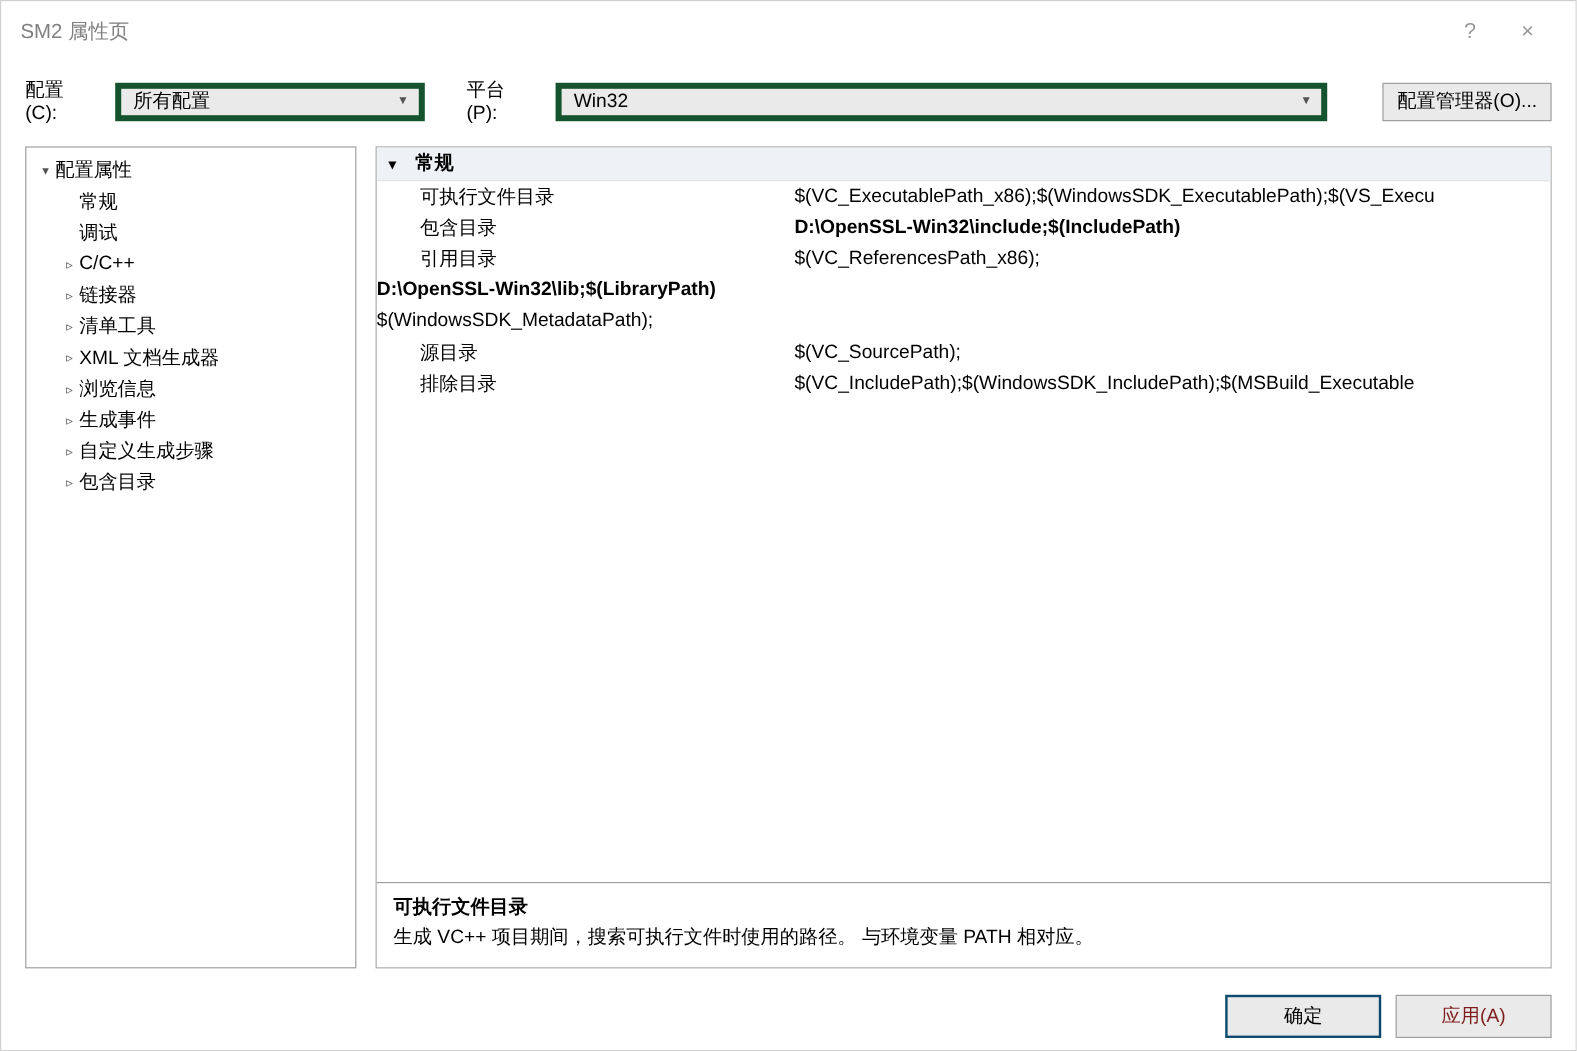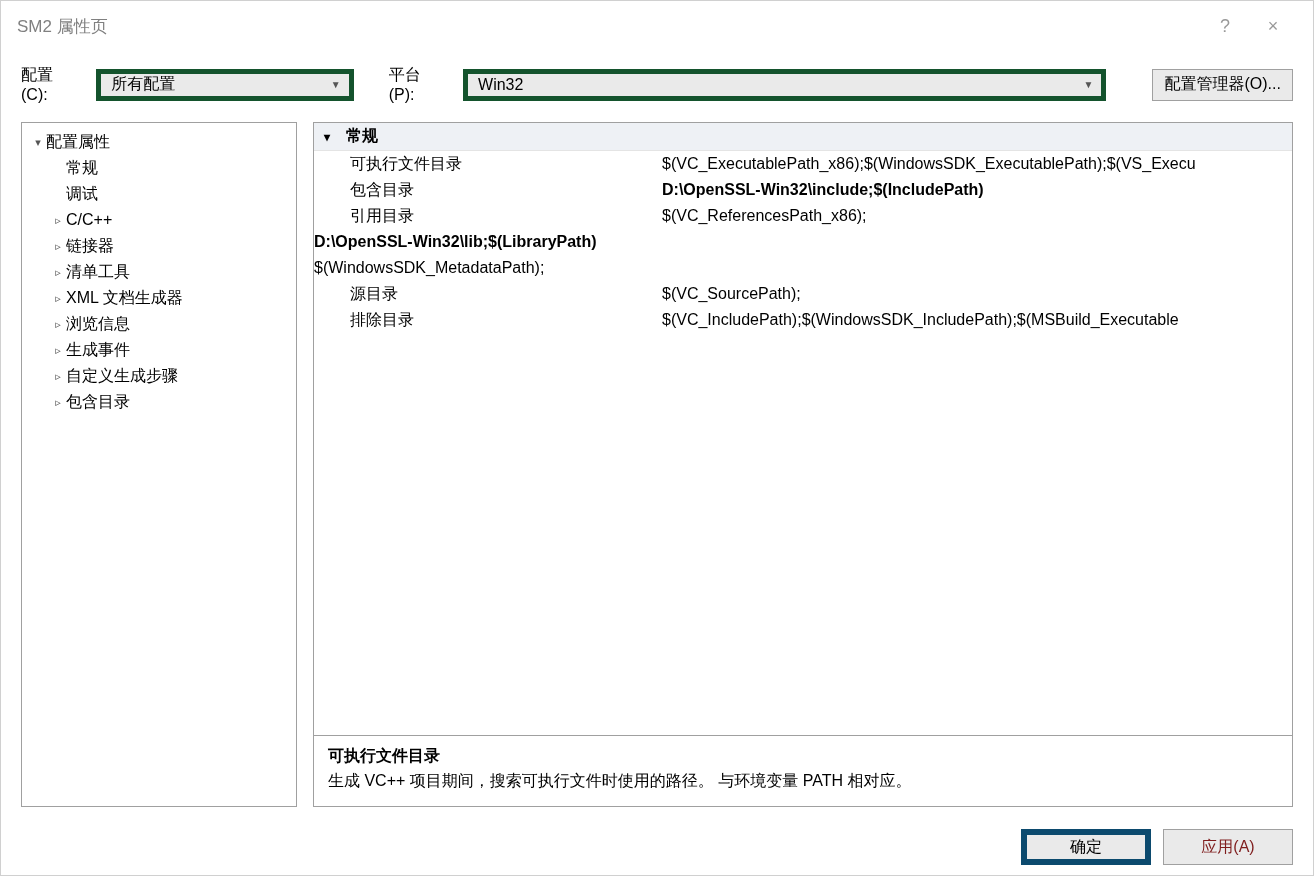--- a/index.html
+++ b/index.html
@@ -27,21 +27,21 @@
 .grid-header { display: flex; align-items: center; height: 28px; background: #eef1f5; border-bottom: 1px solid #e4e4e4; font-weight: bold; font-size: 16px; padding-left: 10px; }
 .grid-header .chev { width: 22px; font-size: 12px; }
 .grid-row { display: flex; height: 26px; align-items: center; font-size: 16px; }
 .grid-row .k { width: 348px; padding-left: 36px; white-space: nowrap; }
 .grid-row .v { flex: 1; white-space: nowrap; overflow: hidden; }
 .grid-row .v.bold { font-weight: bold; }
 .desc { border-top: 1px solid #a0a0a0; padding: 10px 14px 14px 14px; font-size: 16px; background: #fff; }
 .desc-title { font-weight: bold; margin-bottom: 4px; }
 .footer { height: 56px; display: flex; align-items: center; justify-content: flex-end; padding: 0 20px; gap: 12px; }
 .btn { width: 130px; height: 36px; border: 1px solid #a0a0a0; background: #eaeaea; display: flex; align-items: center; justify-content: center; font-size: 16px; cursor: pointer; }
-.btn.primary { border: 6px solid #0c4a6e; }
+.btn.primary { border: 2px solid #0c4a6e; }
 .btn.disabled { color: #7f1d1d; }
 .plat-label { margin-left: 12px; }
 </style>
 </head>
 <body>
 
 <div class="window">
 
   <div class="titlebar">
     <div class="titlebar-title">SM2 属性页</div>

